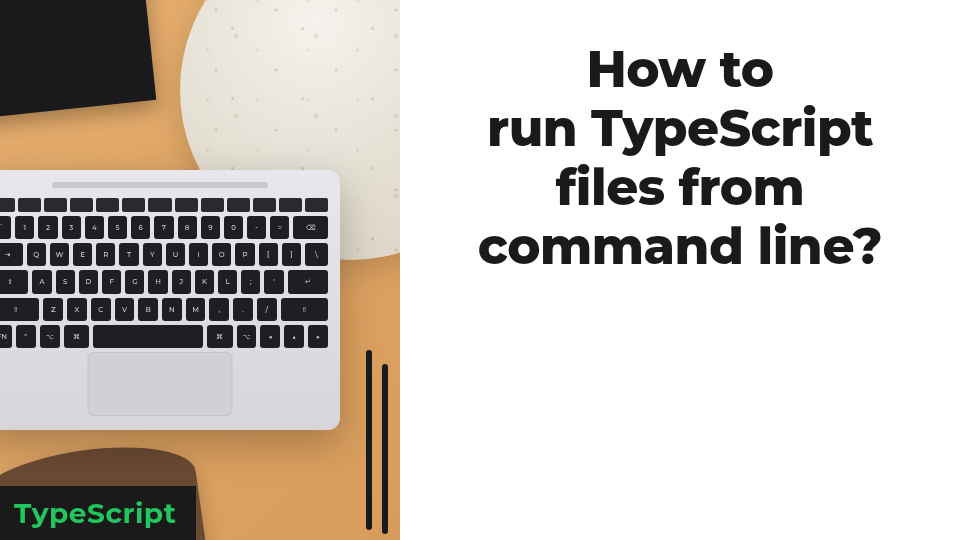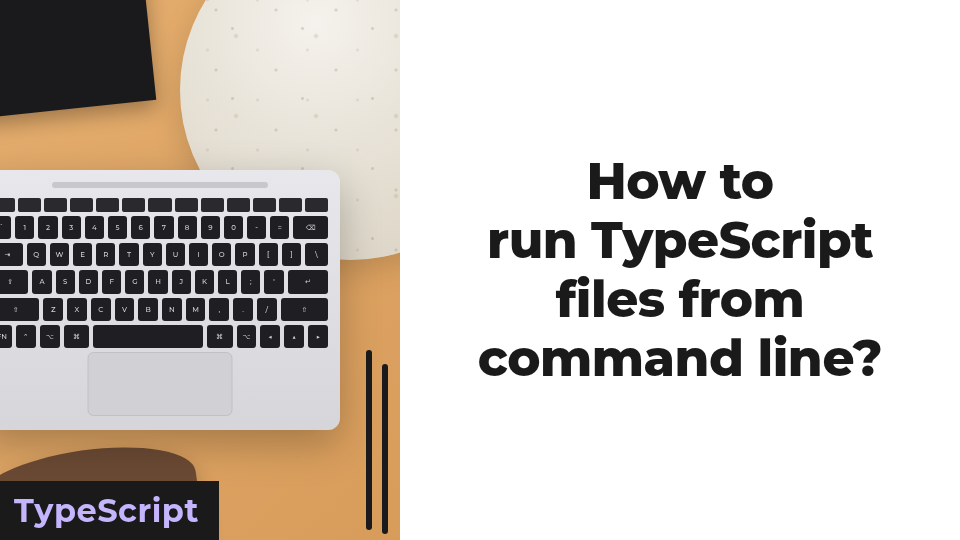--- a/index.html
+++ b/index.html
@@ -153,32 +153,31 @@
     .pen.pen2 {
       right: 12px;
       height: 170px;
       bottom: 6px;
     }
     .tag-label {
       position: absolute;
       bottom: 0;
       left: 0;
       background: #1a1a1a;
-      color: #c4b5fd;
+      color: #22c55e;
       font-weight: 700;
-      font-size: 32px;
+      font-size: 28px;
       padding: 10px 20px 10px 14px;
       letter-spacing: 0.5px;
     }
     .right-panel {
       width: 560px;
       height: 540px;
       background: #ffffff;
       display: flex;
-      align-items: center;
       justify-content: center;
       padding: 40px 36px;
     }
     .headline {
       font-size: 50px;
       font-weight: 800;
       color: #1a1a1a;
       line-height: 1.18;
       text-align: center;
       letter-spacing: -0.5px;

